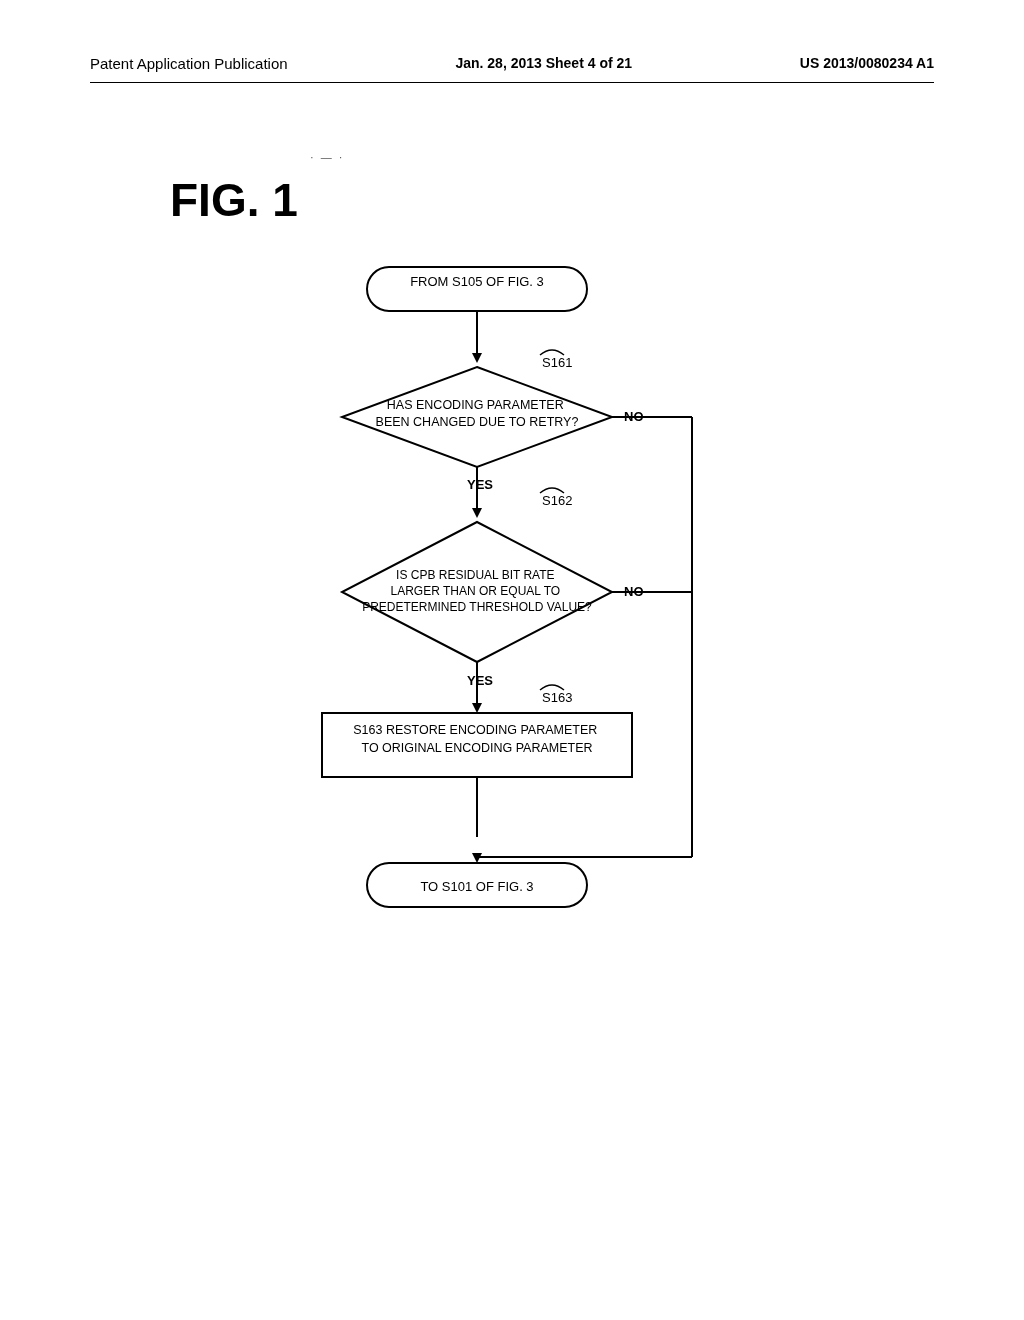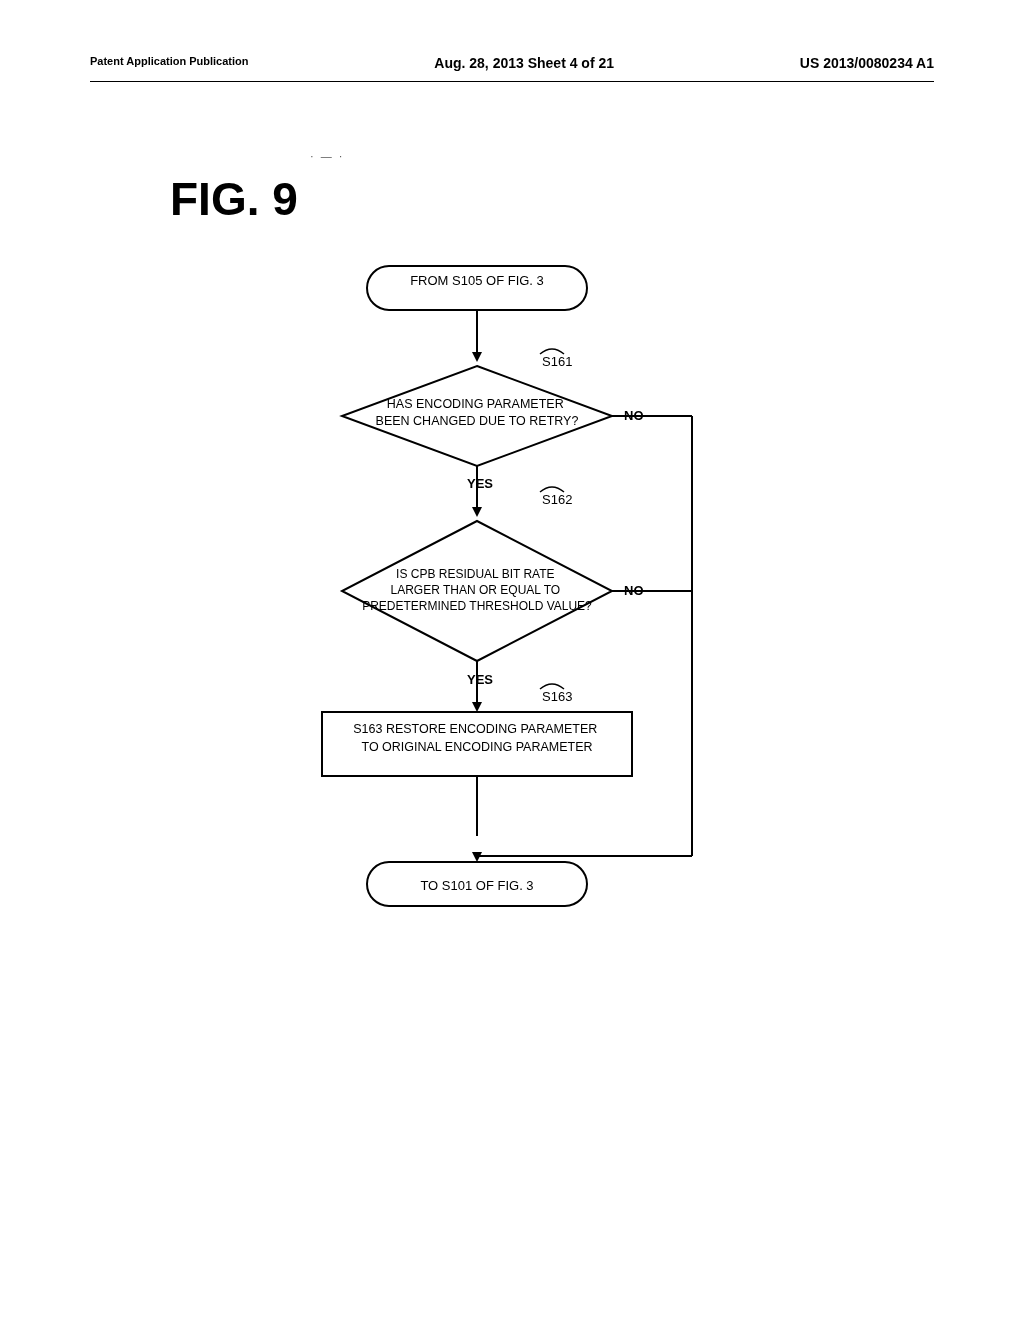--- a/index.html
+++ b/index.html
@@ -23,22 +23,22 @@
     .header {
       display: flex;
       justify-content: space-between;
       align-items: flex-start;
       padding: 55px 90px 0 90px;
       font-size: 14px;
       font-weight: bold;
     }
 
     .header-left {
-      font-size: 11px;
-      font-weight: bold;
+      font-size: 15px;
+      font-weight: normal;
     }
 
     .header-center {
       font-size: 14px;
       font-weight: bold;
       text-align: center;
     }
 
     .header-right {
       font-size: 14px;
@@ -90,30 +90,30 @@
       letter-spacing: 2px;
     }
   </style>
 </head>
 <body>
 
 <div class="page">
 
   <div class="header">
     <div class="header-left">Patent Application Publication</div>
-    <div class="header-center">Aug. 28, 2013   Sheet 4 of 21</div>
+    <div class="header-center">Jan. 28, 2013   Sheet 4 of 21</div>
     <div class="header-right">US 2013/0080234 A1</div>
   </div>
   <hr class="header-divider">
 
   <div class="figure-area">
 
     <div class="header-note" style="margin-left: 220px; margin-bottom: 10px;">· — ·</div>
 
-    <div class="figure-label">FIG. 9</div>
+    <div class="figure-label">FIG. 1</div>
 
     <div class="flowchart">
       <svg class="flowchart-svg" width="580" height="780" viewBox="0 0 580 780">
 
         <rect x="145" y="10" width="220" height="44" rx="22" ry="22" fill="white" stroke="black" stroke-width="2"></rect>
         <text x="255" y="29" text-anchor="middle" font-size="13" font-family="Arial">
           <tspan x="255" dy="0">FROM S105 OF FIG. 3</tspan>
         </text>
 
         <line x1="255" y1="54" x2="255" y2="100" stroke="black" stroke-width="2"></line>

